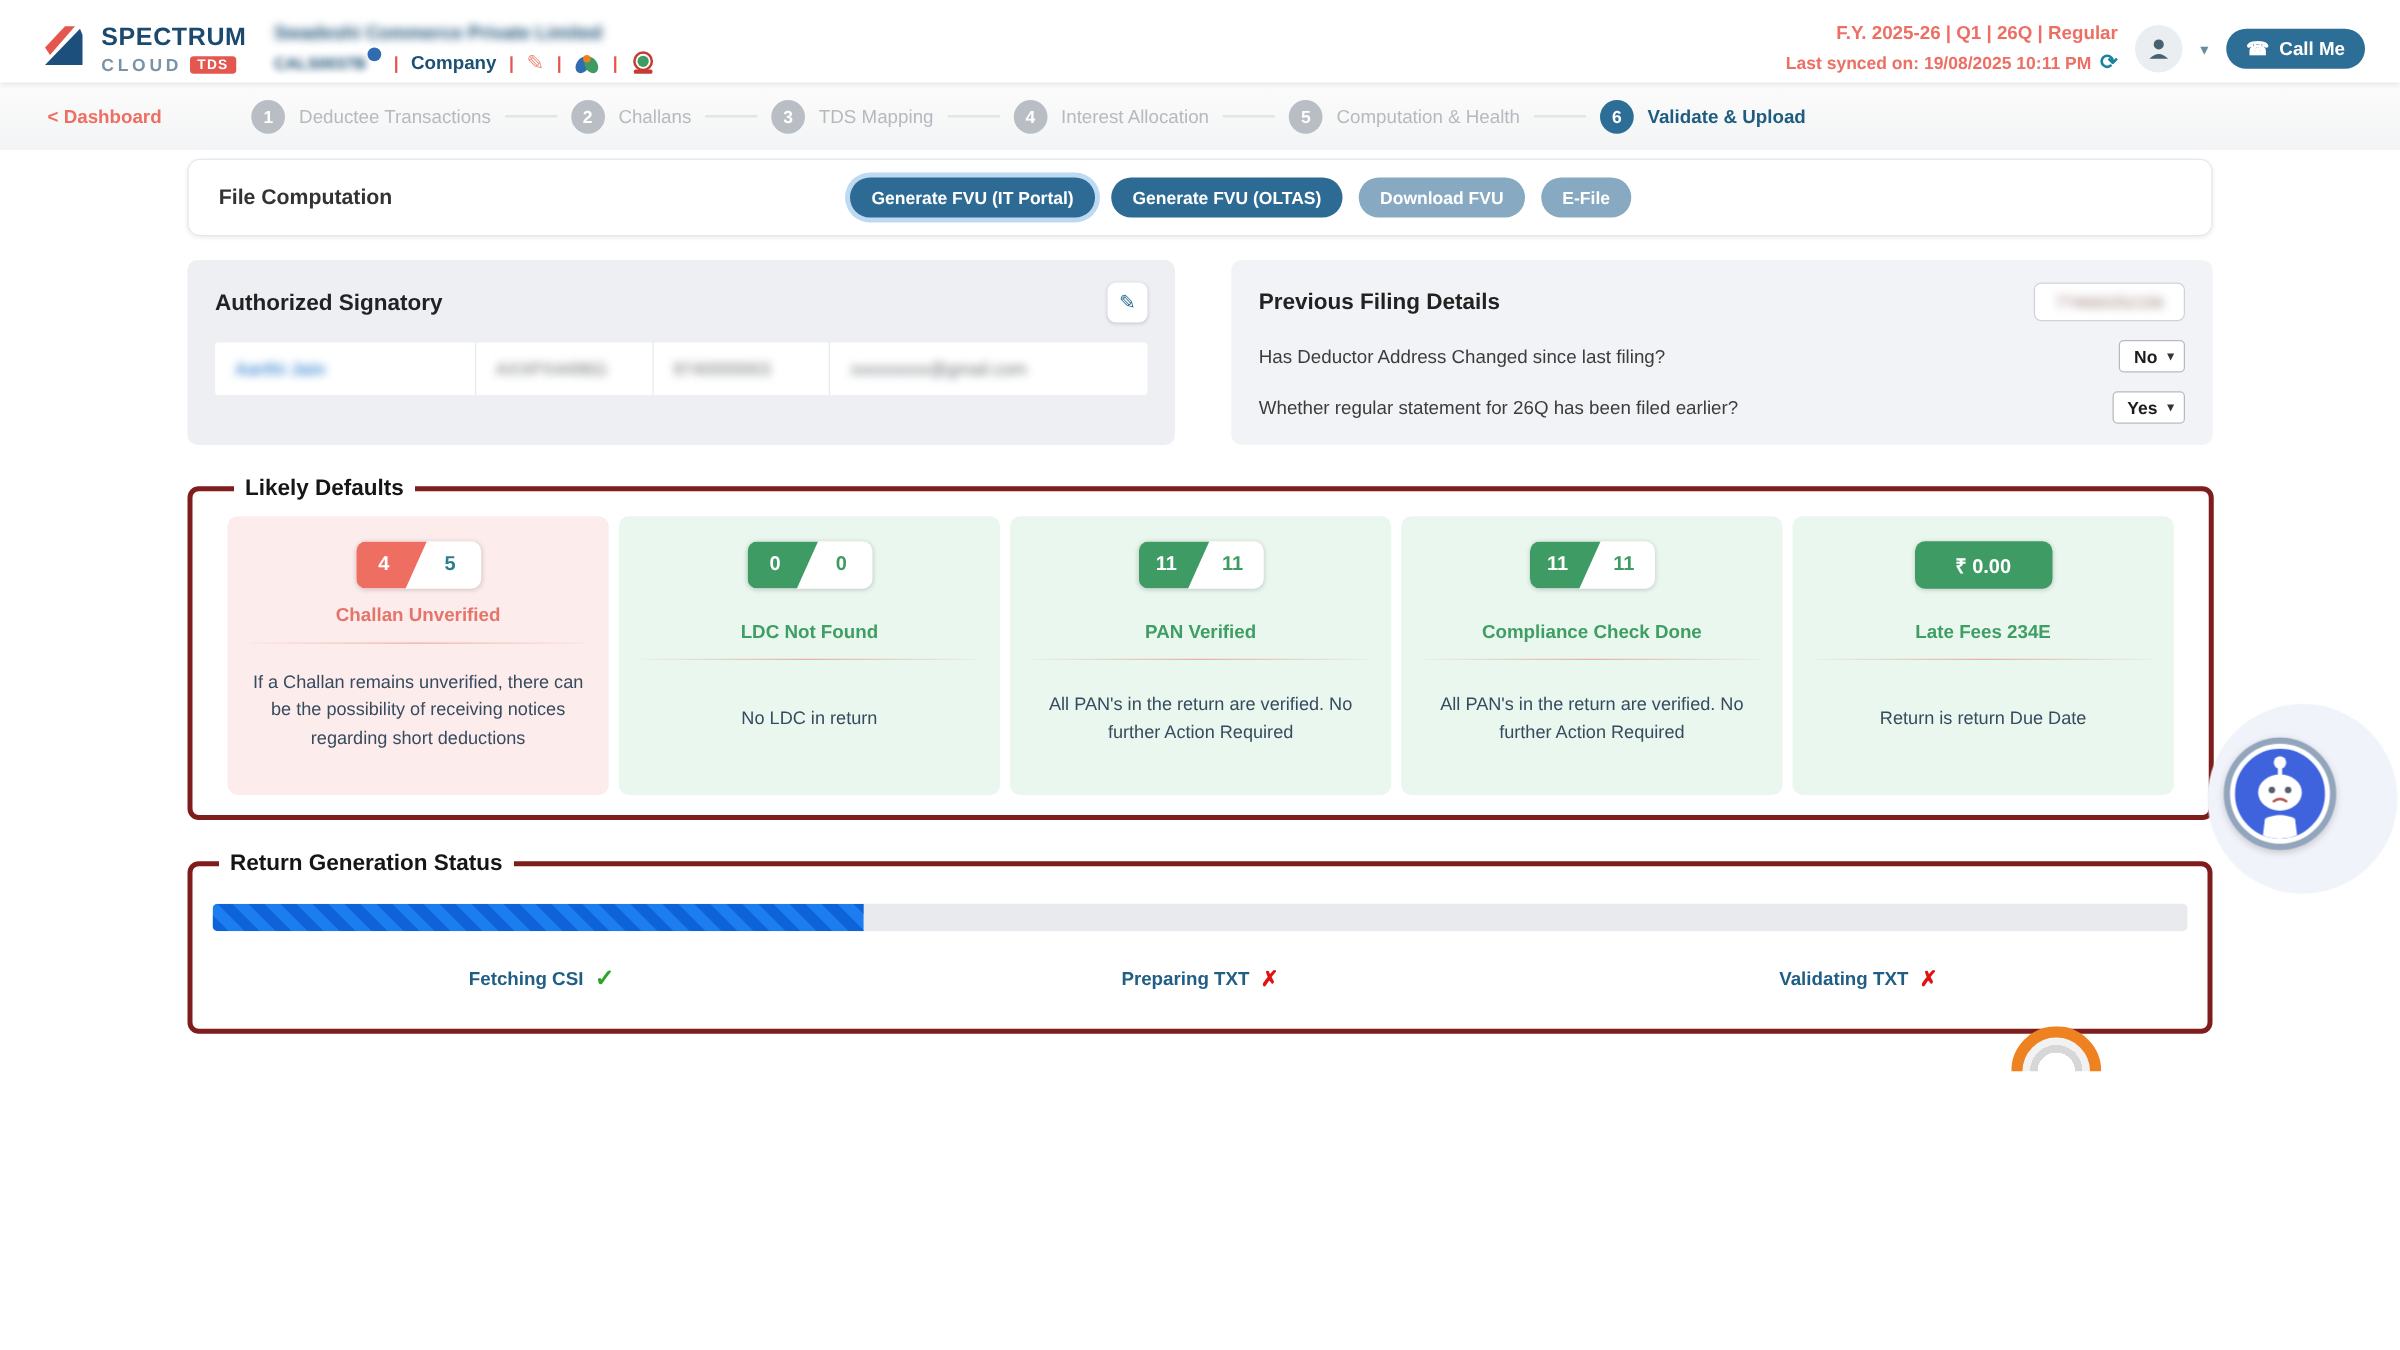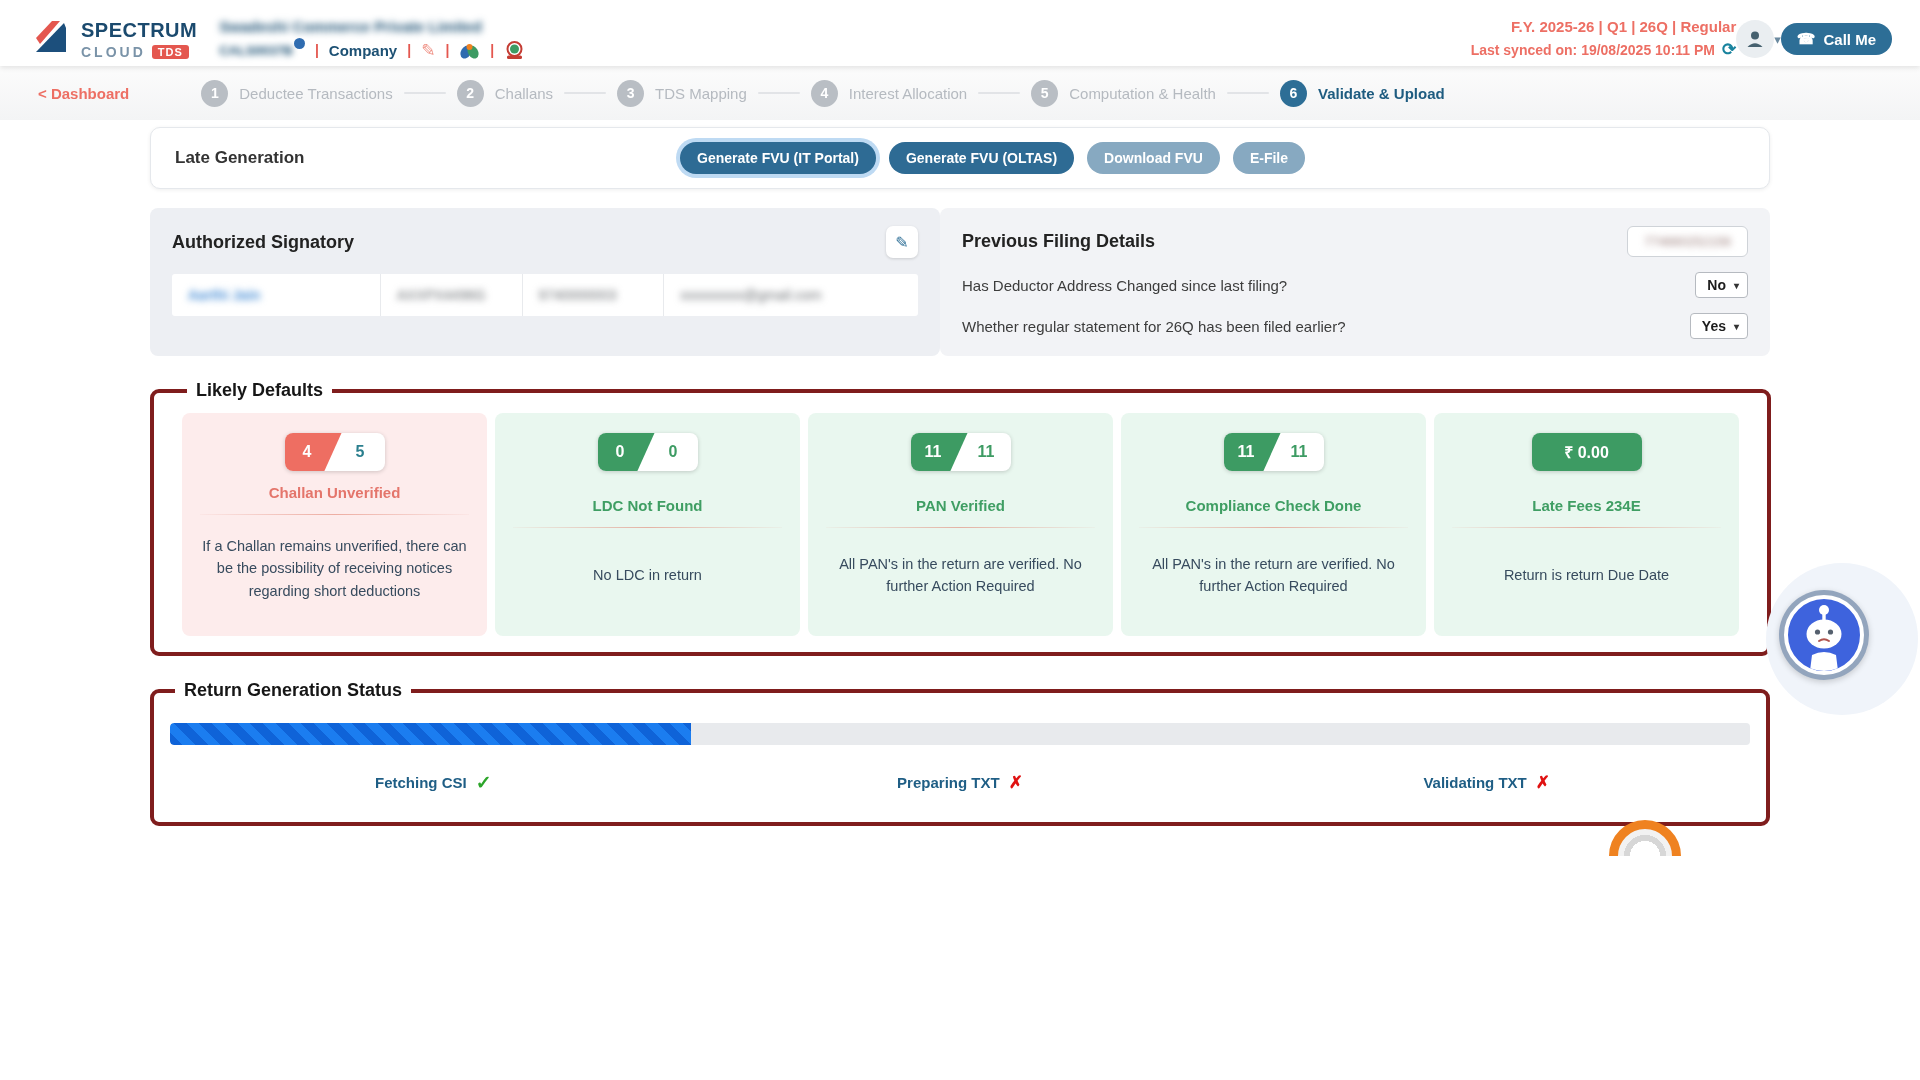--- a/index.html
+++ b/index.html
@@ -23,21 +23,21 @@
   .blur-soft { filter:blur(3px); }
   .company-sub { display:flex; align-items:center; gap:10px; font-size:14px; }
   .tan-wrap { position:relative; padding-right:12px; }
   .tan { font-weight:700; color:#1d5174; font-size:13px; }
   .tan-badge { position:absolute; right:0; top:-4px; width:11px; height:11px;
     border-radius:50%; background:#2f6cb0; }
   .sep { color:#e4574f; font-weight:700; }
   .company-label { color:#1d5174; font-weight:700; font-size:15px; }
   .pencil-hdr { color:#ef8e82; font-size:17px; }
   .hdr-ico { width:21px; height:21px; display:inline-block; }
-  .header-right { margin-left:auto; display:flex; align-items:center; }
+  .header-right { margin-left:auto; display:flex; align-items:center; gap:14px; }
   .fy-block { text-align:right; color:#ed6f64; font-weight:700; }
   .fy-line { font-size:15px; }
   .sync-line { font-size:14px; margin-top:4px; display:flex; gap:7px;
     justify-content:flex-end; align-items:center; }
   .refresh { color:#19839e; font-size:17px; font-weight:700; }
   .avatar { width:38px; height:38px; border-radius:50%; background:#eaeef1;
     display:flex; align-items:center; justify-content:center; }
   .caret { color:#6b8aa0; font-size:13px; }
   .call-me { display:flex; align-items:center; gap:8px; background:#2d6e96; color:#fff;
     font-size:15px; font-weight:700; padding:7px 16px; border-radius:18px; border:none; }
@@ -62,21 +62,21 @@
   .filegen { display:flex; align-items:center; background:#fff; border:1px solid #e5e8ec;
     border-radius:10px; box-shadow:0 1px 4px rgba(0,0,0,.07); height:62px; padding:0 24px; }
   .filegen-title { font-size:17px; font-weight:700; color:#333; }
   .filegen-buttons { display:flex; gap:13px; margin-left:auto; margin-right:440px; }
   .btn { border:none; color:#fff; font-size:14px; font-weight:600; padding:8px 17px;
     border-radius:17px; font-family:inherit; white-space:nowrap; }
   .btn.primary { background:#2e6b94; }
   .btn.focused { box-shadow:0 0 0 4px #bedaf3; }
   .btn.muted { background:#87a9c1; }
 
-  .info-row { display:flex; margin-top:19px; }
+  .info-row { display:flex; gap:45px; margin-top:19px; }
   .info-card { border-radius:8px; padding:18px 22px; height:148px; }
   .signatory-card { flex:0 0 790px; background:#edeff3; }
   .filing-card { flex:1; background:#f2f3f6; }
   .card-title-row { display:flex; align-items:center; }
   .card-title { font-size:18px; font-weight:700; color:#222; }
   .edit-box { margin-left:auto; width:32px; height:32px; background:#fff; border-radius:7px;
     display:flex; align-items:center; justify-content:center;
     box-shadow:0 1px 3px rgba(0,0,0,.15); color:#2d6e96; font-size:16px; }
   .sig-row { margin-top:16px; background:#fff; border-radius:3px; display:flex; height:42px; }
   .sig-cell { display:flex; align-items:center; padding:0 16px; font-size:14px; color:#6b6f73;
@@ -248,21 +248,21 @@
     <div class="step active clickable">
       <span class="step-circle">6</span>
       <span class="step-label">Validate &amp; Upload</span>
     </div>
   </div>
 </nav>
 
 <main class="main">
 
   <section class="filegen">
-    <span class="filegen-title">Late Generation</span>
+    <span class="filegen-title">File Computation</span>
     <div class="filegen-buttons">
       <button class="btn primary focused clickable">Generate FVU (IT Portal)</button>
       <button class="btn primary clickable">Generate FVU (OLTAS)</button>
       <button class="btn muted clickable">Download FVU</button>
       <button class="btn muted clickable">E-File</button>
     </div>
   </section>
 
   <section class="info-row">
     <div class="info-card signatory-card">

